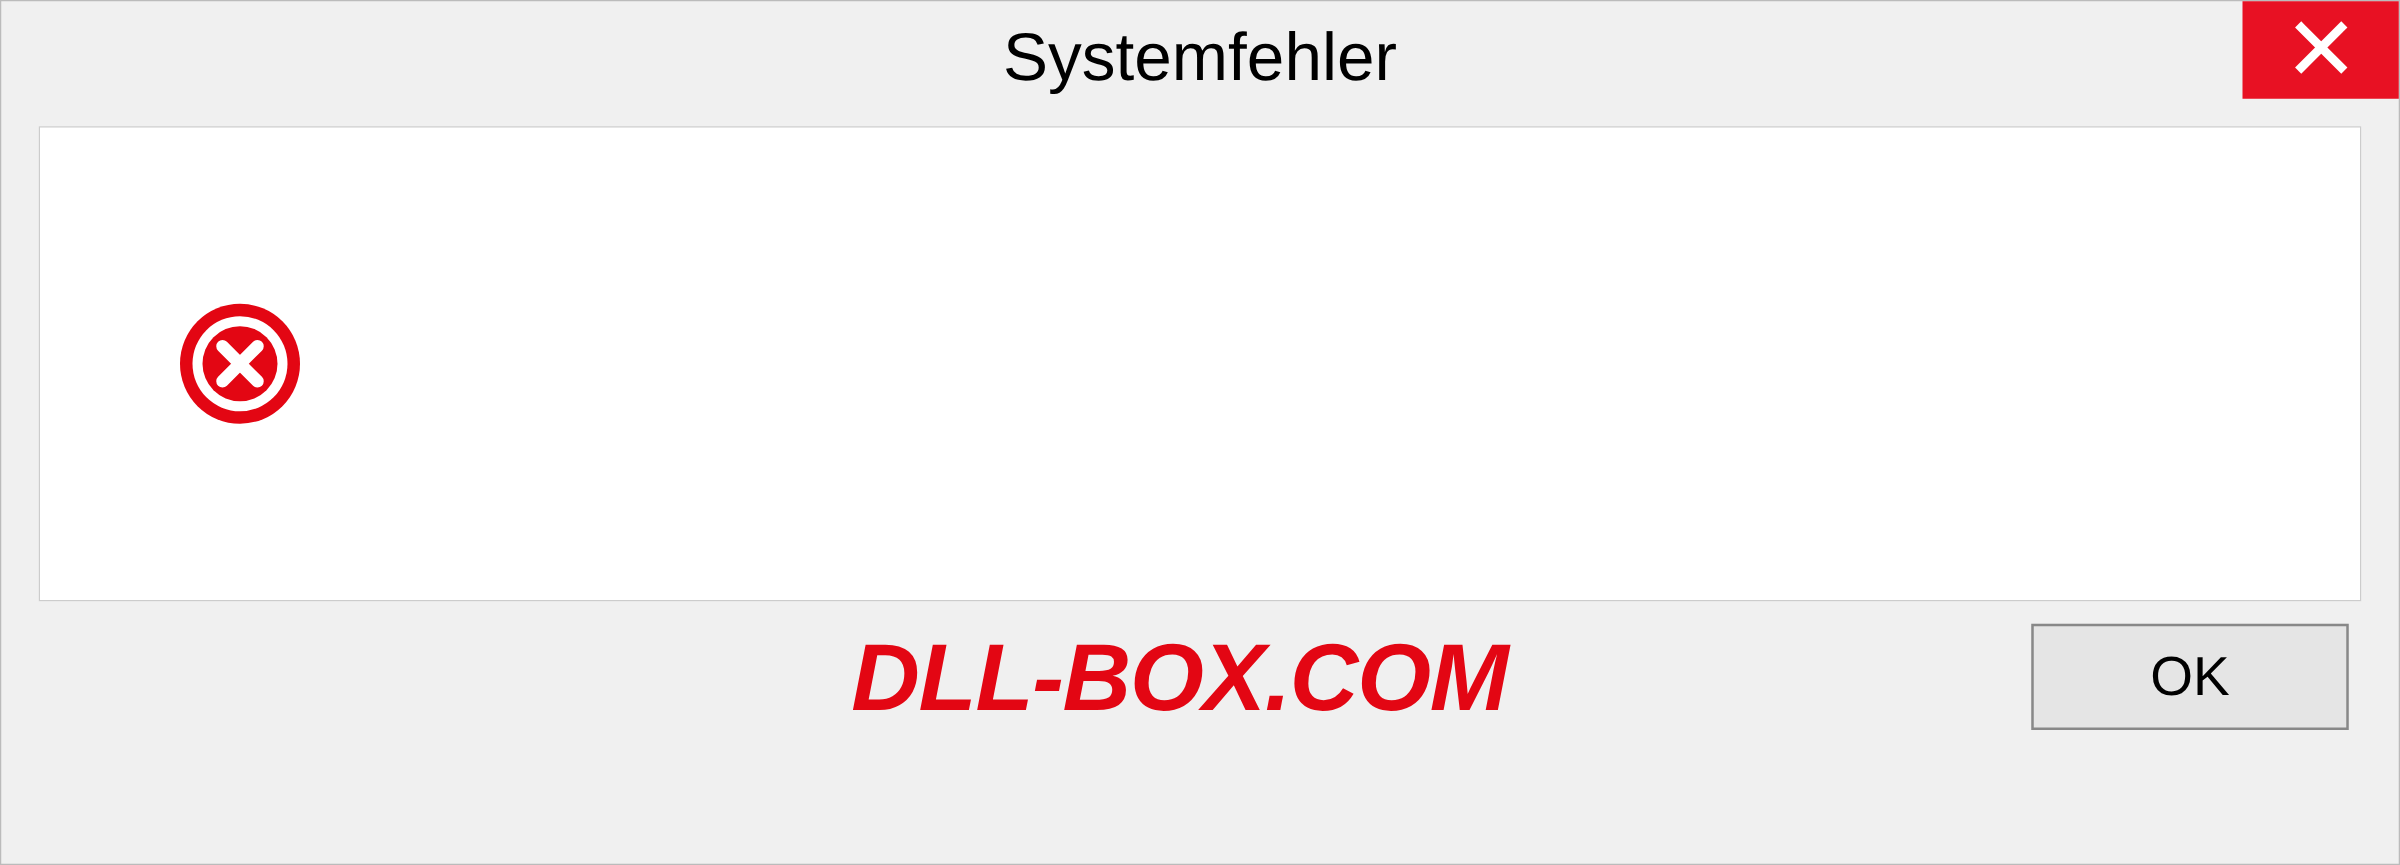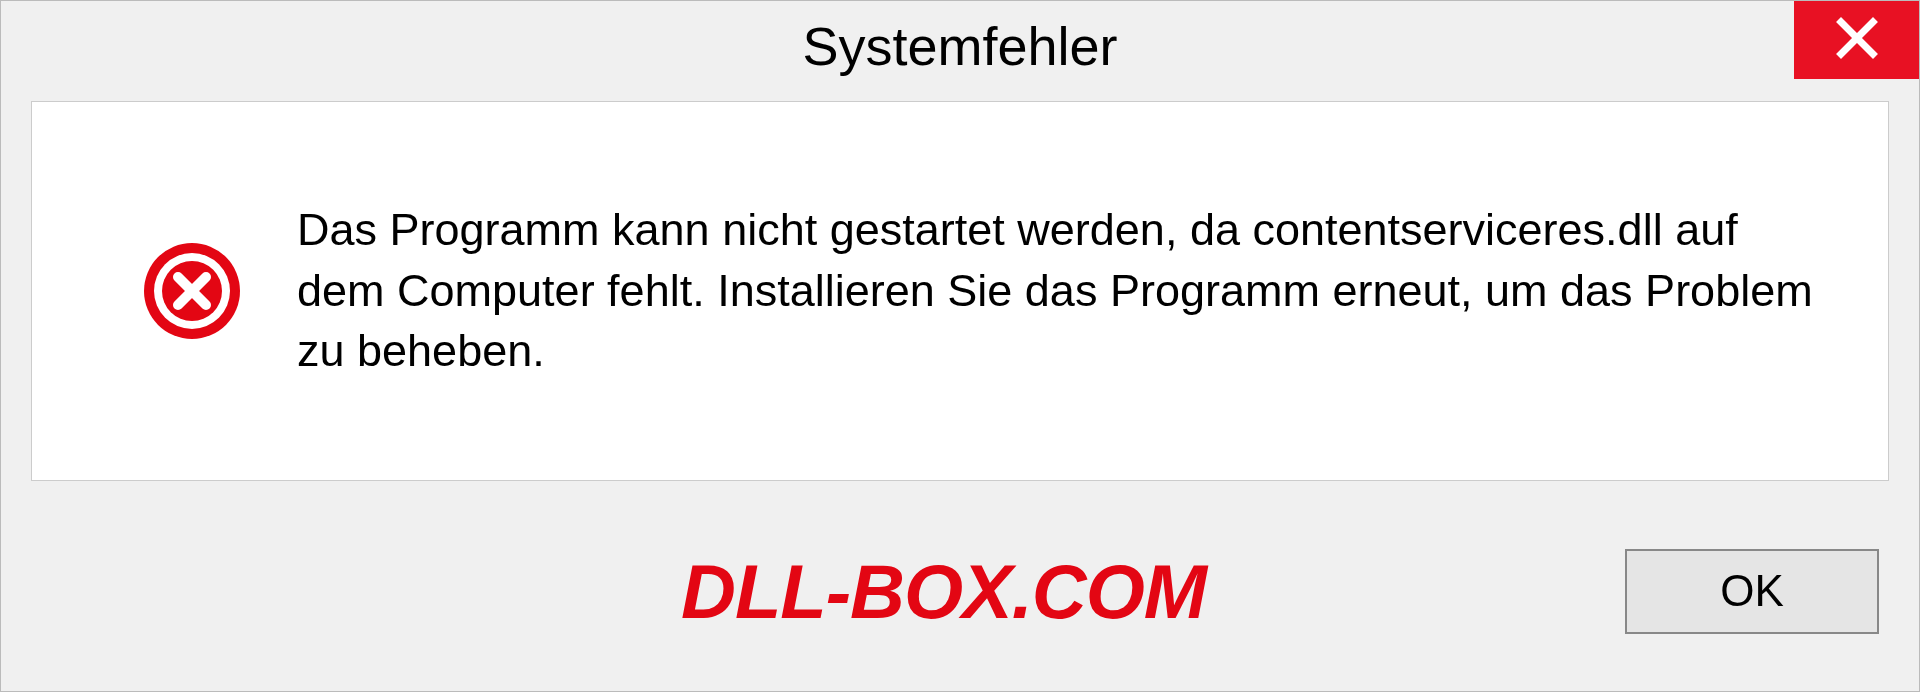--- a/index.html
+++ b/index.html
@@ -71,26 +71,26 @@
       height: 100px;
     }
     .message {
       font-size: 45px;
       line-height: 1.35;
       color: #000;
       font-weight: 400;
     }
     .footer {
       position: absolute;
-      bottom: 0;
+      bottom: 12px;
       left: 0;
       right: 0;
       height: 180px;
       display: flex;
-      align-items: center;
+      align-items: flex-start;
       justify-content: space-between;
       padding: 0 40px 20px 40px;
     }
     .watermark {
       font-family: Arial, sans-serif;
       font-size: 76px;
       font-weight: 900;
       font-style: italic;
       color: #e30613;
       letter-spacing: -1px;
@@ -129,21 +129,20 @@
   <div class="content-panel">
     <div class="error-icon">
       <svg viewBox="0 0 100 100">
         <circle cx="50" cy="50" r="48" fill="#e30613"></circle>
         <circle cx="50" cy="50" r="38" fill="#fff"></circle>
         <circle cx="50" cy="50" r="30" fill="#e30613"></circle>
         <line x1="36" y1="36" x2="64" y2="64" stroke="#fff" stroke-width="10" stroke-linecap="round"></line>
         <line x1="64" y1="36" x2="36" y2="64" stroke="#fff" stroke-width="10" stroke-linecap="round"></line>
       </svg>
     </div>
-    <div class="message">Das Programm kann nicht gestartet werden, da contentserviceres.dll auf dem Computer fehlt. Installieren Sie das Programm erneut, um das Problem zu beheben.</div>
   </div>
 
   <div class="footer">
     <div class="watermark">DLL-BOX.COM</div>
     <button class="ok-btn">
       <span>OK</span>
     </button>
   </div>
 </div>
 

